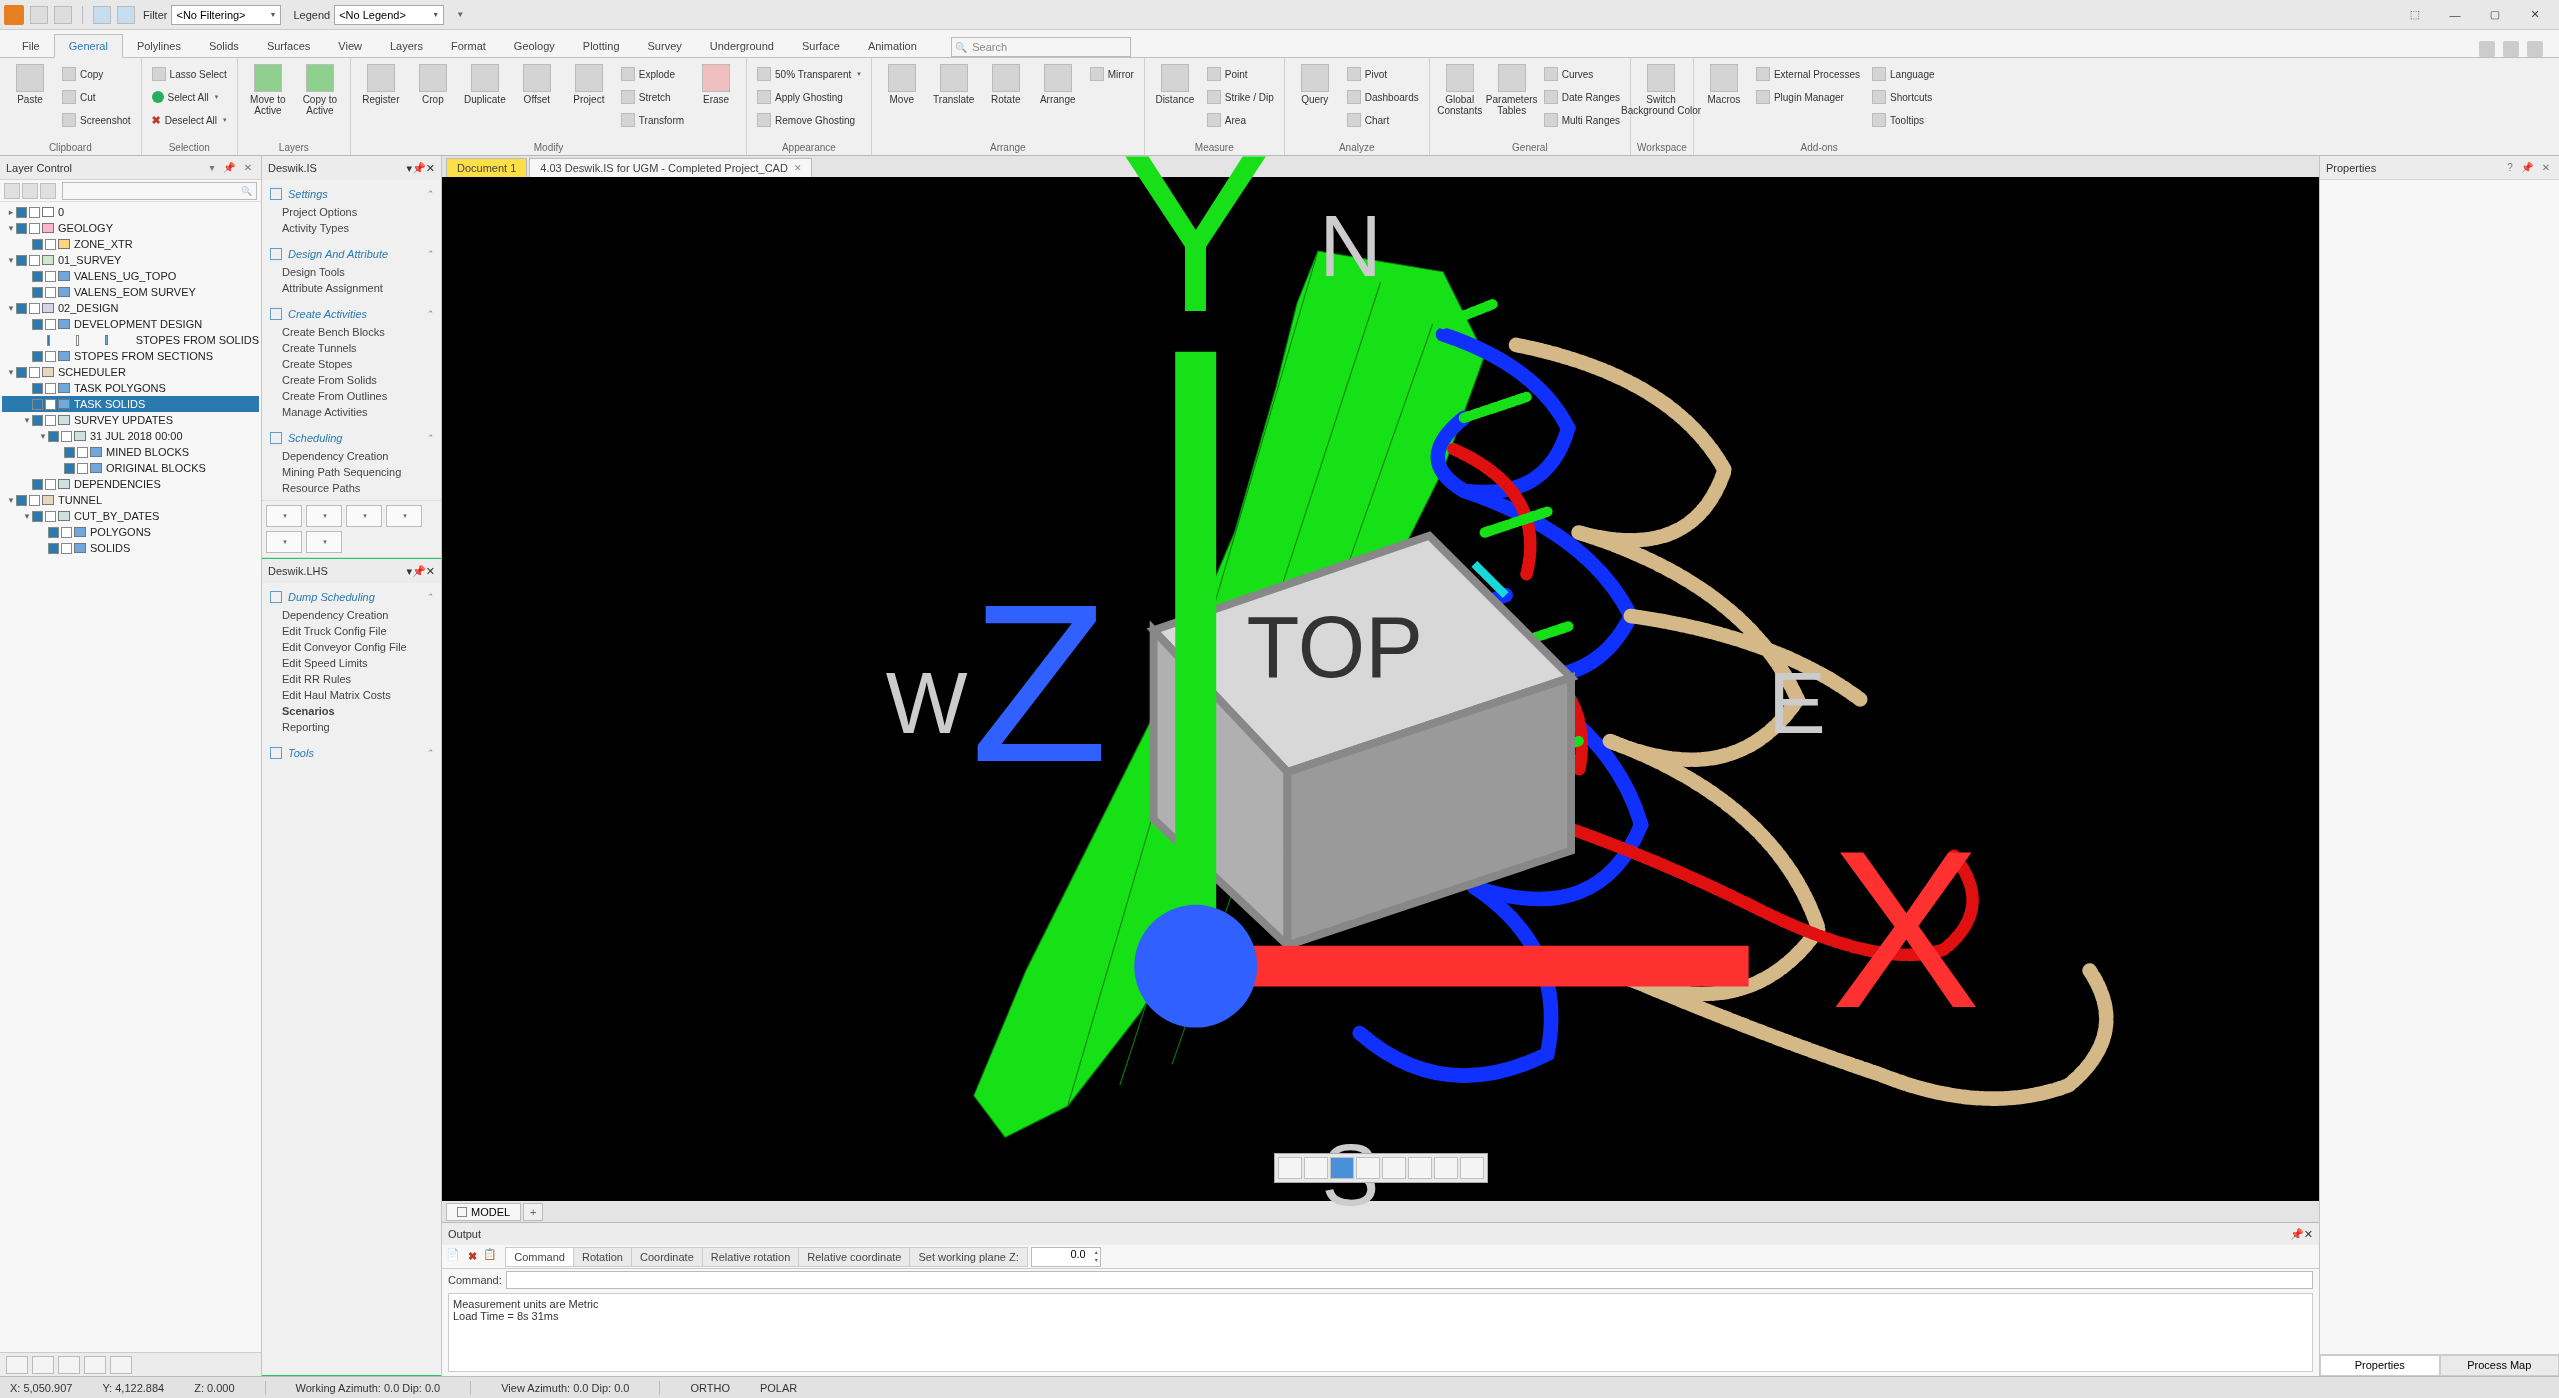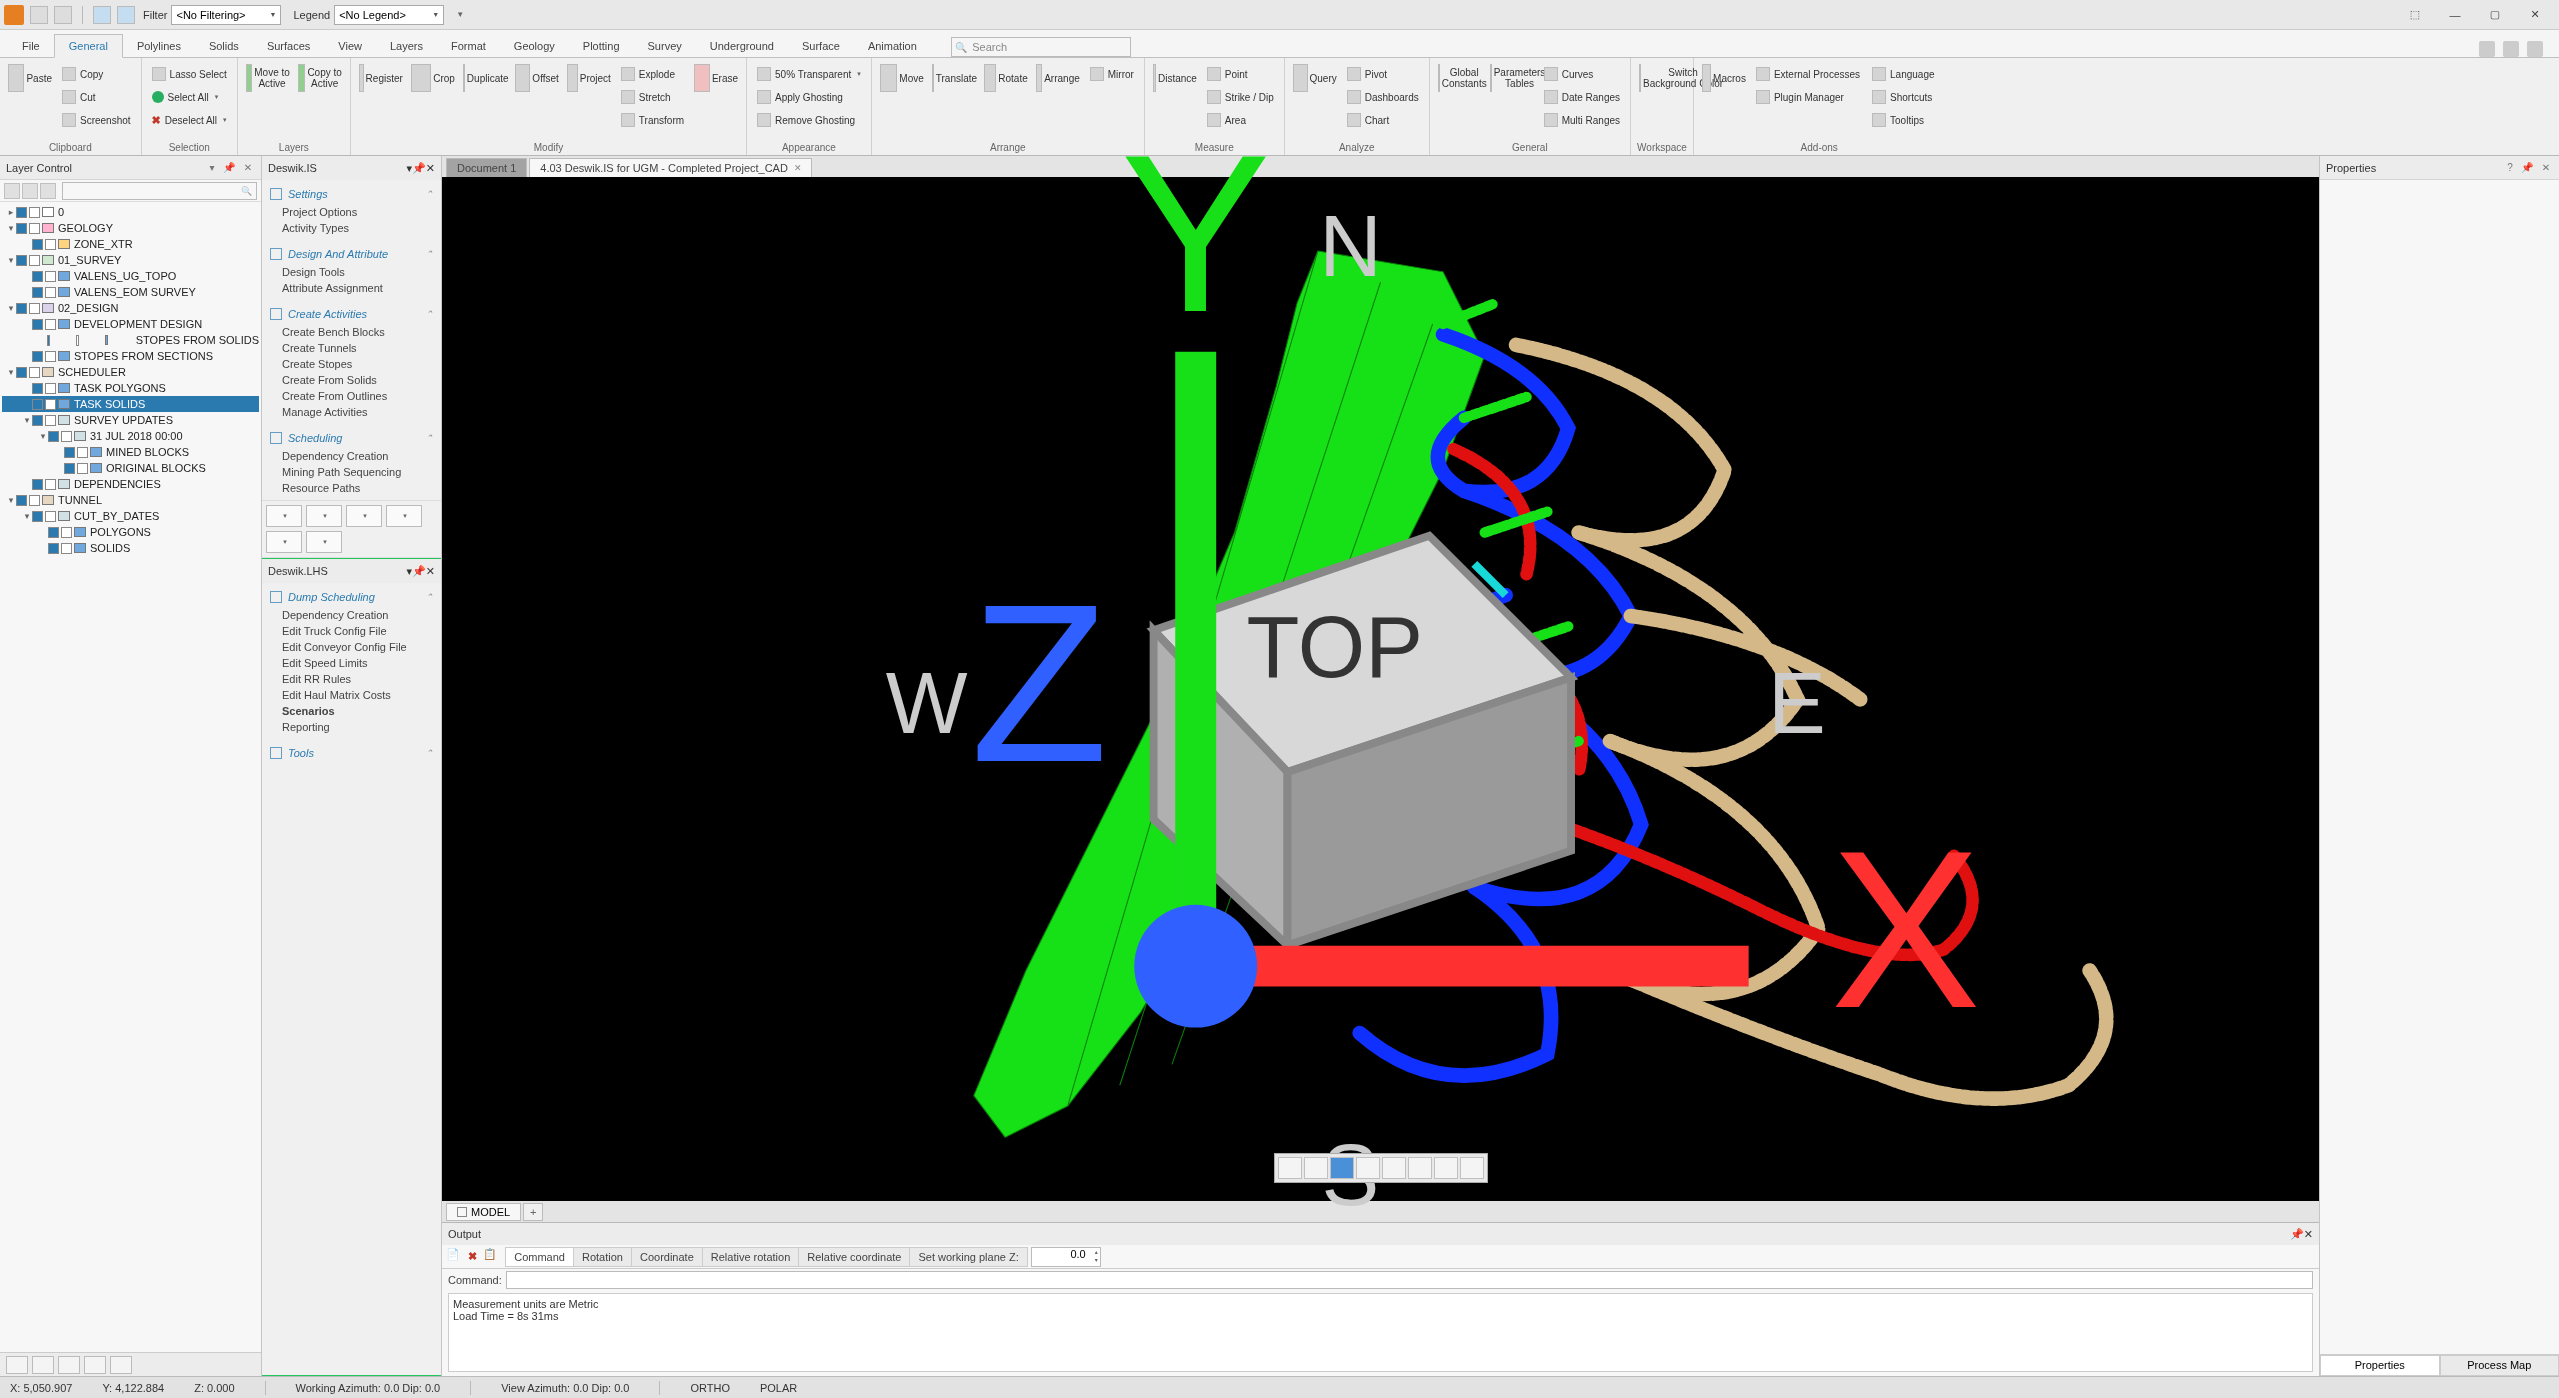--- a/index.html
+++ b/index.html
@@ -25,21 +25,21 @@
 .ribbon-tabs .search-box { margin-left: 20px; width: 180px; height: 20px; border: 1px solid #bbb; display: flex; align-items: center; padding: 0 4px; color: #888; }
 .ribbon-tabs .search-box::before { content: "🔍"; font-size: 10px; margin-right: 4px; opacity: 0.6; }
 .ribbon-tabs .right-icons { margin-left: auto; display: flex; gap: 8px; align-items: center; padding-right: 8px; }
 .ribbon-tabs .right-icons .ri { width: 16px; height: 16px; background: #ccc; border-radius: 2px; }
 
 
 .ribbon { height: 98px; background: #f0f0f0; display: flex; border-bottom: 1px solid #b8b8b8; }
 .rgroup { display: flex; flex-direction: column; border-right: 1px solid #d0d0d0; padding: 2px 6px 0 6px; }
 .rgroup-body { flex: 1; display: flex; gap: 4px; align-items: flex-start; padding-top: 2px; }
 .rgroup-label { text-align: center; color: #666; font-size: 10px; padding: 2px 0; }
-.rbtn-large { width: 48px; display: flex; align-items: center; gap: 2px; padding: 2px; cursor: default; }
+.rbtn-large { width: 48px; display: flex; flex-direction: column; align-items: center; gap: 2px; padding: 2px; cursor: default; }
 .rbtn-large .ricon { width: 28px; height: 28px; background: #d4d4d4; border: 1px solid #bbb; }
 .rbtn-large .rlabel { font-size: 10px; text-align: center; line-height: 11px; color: #333; }
 .rcol { display: flex; flex-direction: column; gap: 3px; padding-top: 2px; }
 .rbtn-small { display: flex; align-items: center; gap: 4px; padding: 1px 4px; cursor: default; height: 20px; }
 .rbtn-small .ricon-sm { width: 14px; height: 14px; background: #d4d4d4; border: 1px solid #bbb; }
 .rbtn-small .rlabel-sm { font-size: 10px; color: #333; white-space: nowrap; }
 
 
 .main { flex: 1; display: flex; min-height: 0; }
 .panel { background: #f7f7f7; border-right: 1px solid #c5c5c5; display: flex; flex-direction: column; }
@@ -74,21 +74,21 @@
 .acc-head::after { content: "⌃"; margin-left: auto; color: #888; font-size:9px;}
 .acc-item { padding: 2px 8px 2px 20px; color: #444; font-size: 11px; cursor: default; }
 .acc-item.bold{font-weight:bold;}
 .acc-toolbar { display:flex; gap:4px; padding:4px; border-top:1px solid #ddd; border-bottom:1px solid #ddd; flex-wrap:wrap;}
 .acc-toolbar .atb{width:36px;height:22px;border:1px solid #bbb;background:#fafafa;display:flex;align-items:center;justify-content:center;}
 .acc-toolbar .atb::after{content:"▾";font-size:7px;color:#666;margin-left:2px;}
 
 
 .viewport-area { flex: 1; display: flex; flex-direction: column; min-width: 0; }
 .doc-tabs { height: 22px; display: flex; align-items: flex-end; background: #e4e4e4; padding-left: 4px; }
-.doc-tab { padding: 3px 10px; background: #a3a3a3; border: 1px solid #bbb; border-bottom: none; font-size: 11px; color: #444; margin-right: 2px; display:flex; align-items:center; gap:6px;}
+.doc-tab { padding: 3px 10px; background: #fde047; border: 1px solid #bbb; border-bottom: none; font-size: 11px; color: #444; margin-right: 2px; display:flex; align-items:center; gap:6px;}
 .doc-tab.active { background: #f7f7f7; }
 .doc-tab .close-x{color:#888;font-size:9px;}
 .viewport { flex: 1; background: #000; position: relative; }
 .viewport svg { width: 100%; height: 100%; }
 .nav-cube { position: absolute; top: 20px; right: 30px; width: 130px; height: 130px; }
 .view-toolbar { position: absolute; bottom: 18px; left: 50%; transform: translateX(-50%); background: #e8e8e8; border: 1px solid #aaa; display: flex; gap: 2px; padding: 3px; }
 .view-toolbar .vtb { width: 24px; height: 22px; background: #f4f4f4; border: 1px solid #c0c0c0; }
 .axis-gizmo { position: absolute; bottom: 30px; left: 20px; width: 50px; height: 50px; }
 .model-tabs { height: 22px; background: #e4e4e4; display: flex; align-items: center; padding-left: 4px; gap: 2px; }
 .model-tab { padding: 2px 10px; background: #f7f7f7; border: 1px solid #bbb; font-size: 11px; display:flex;align-items:center;gap:4px;}

